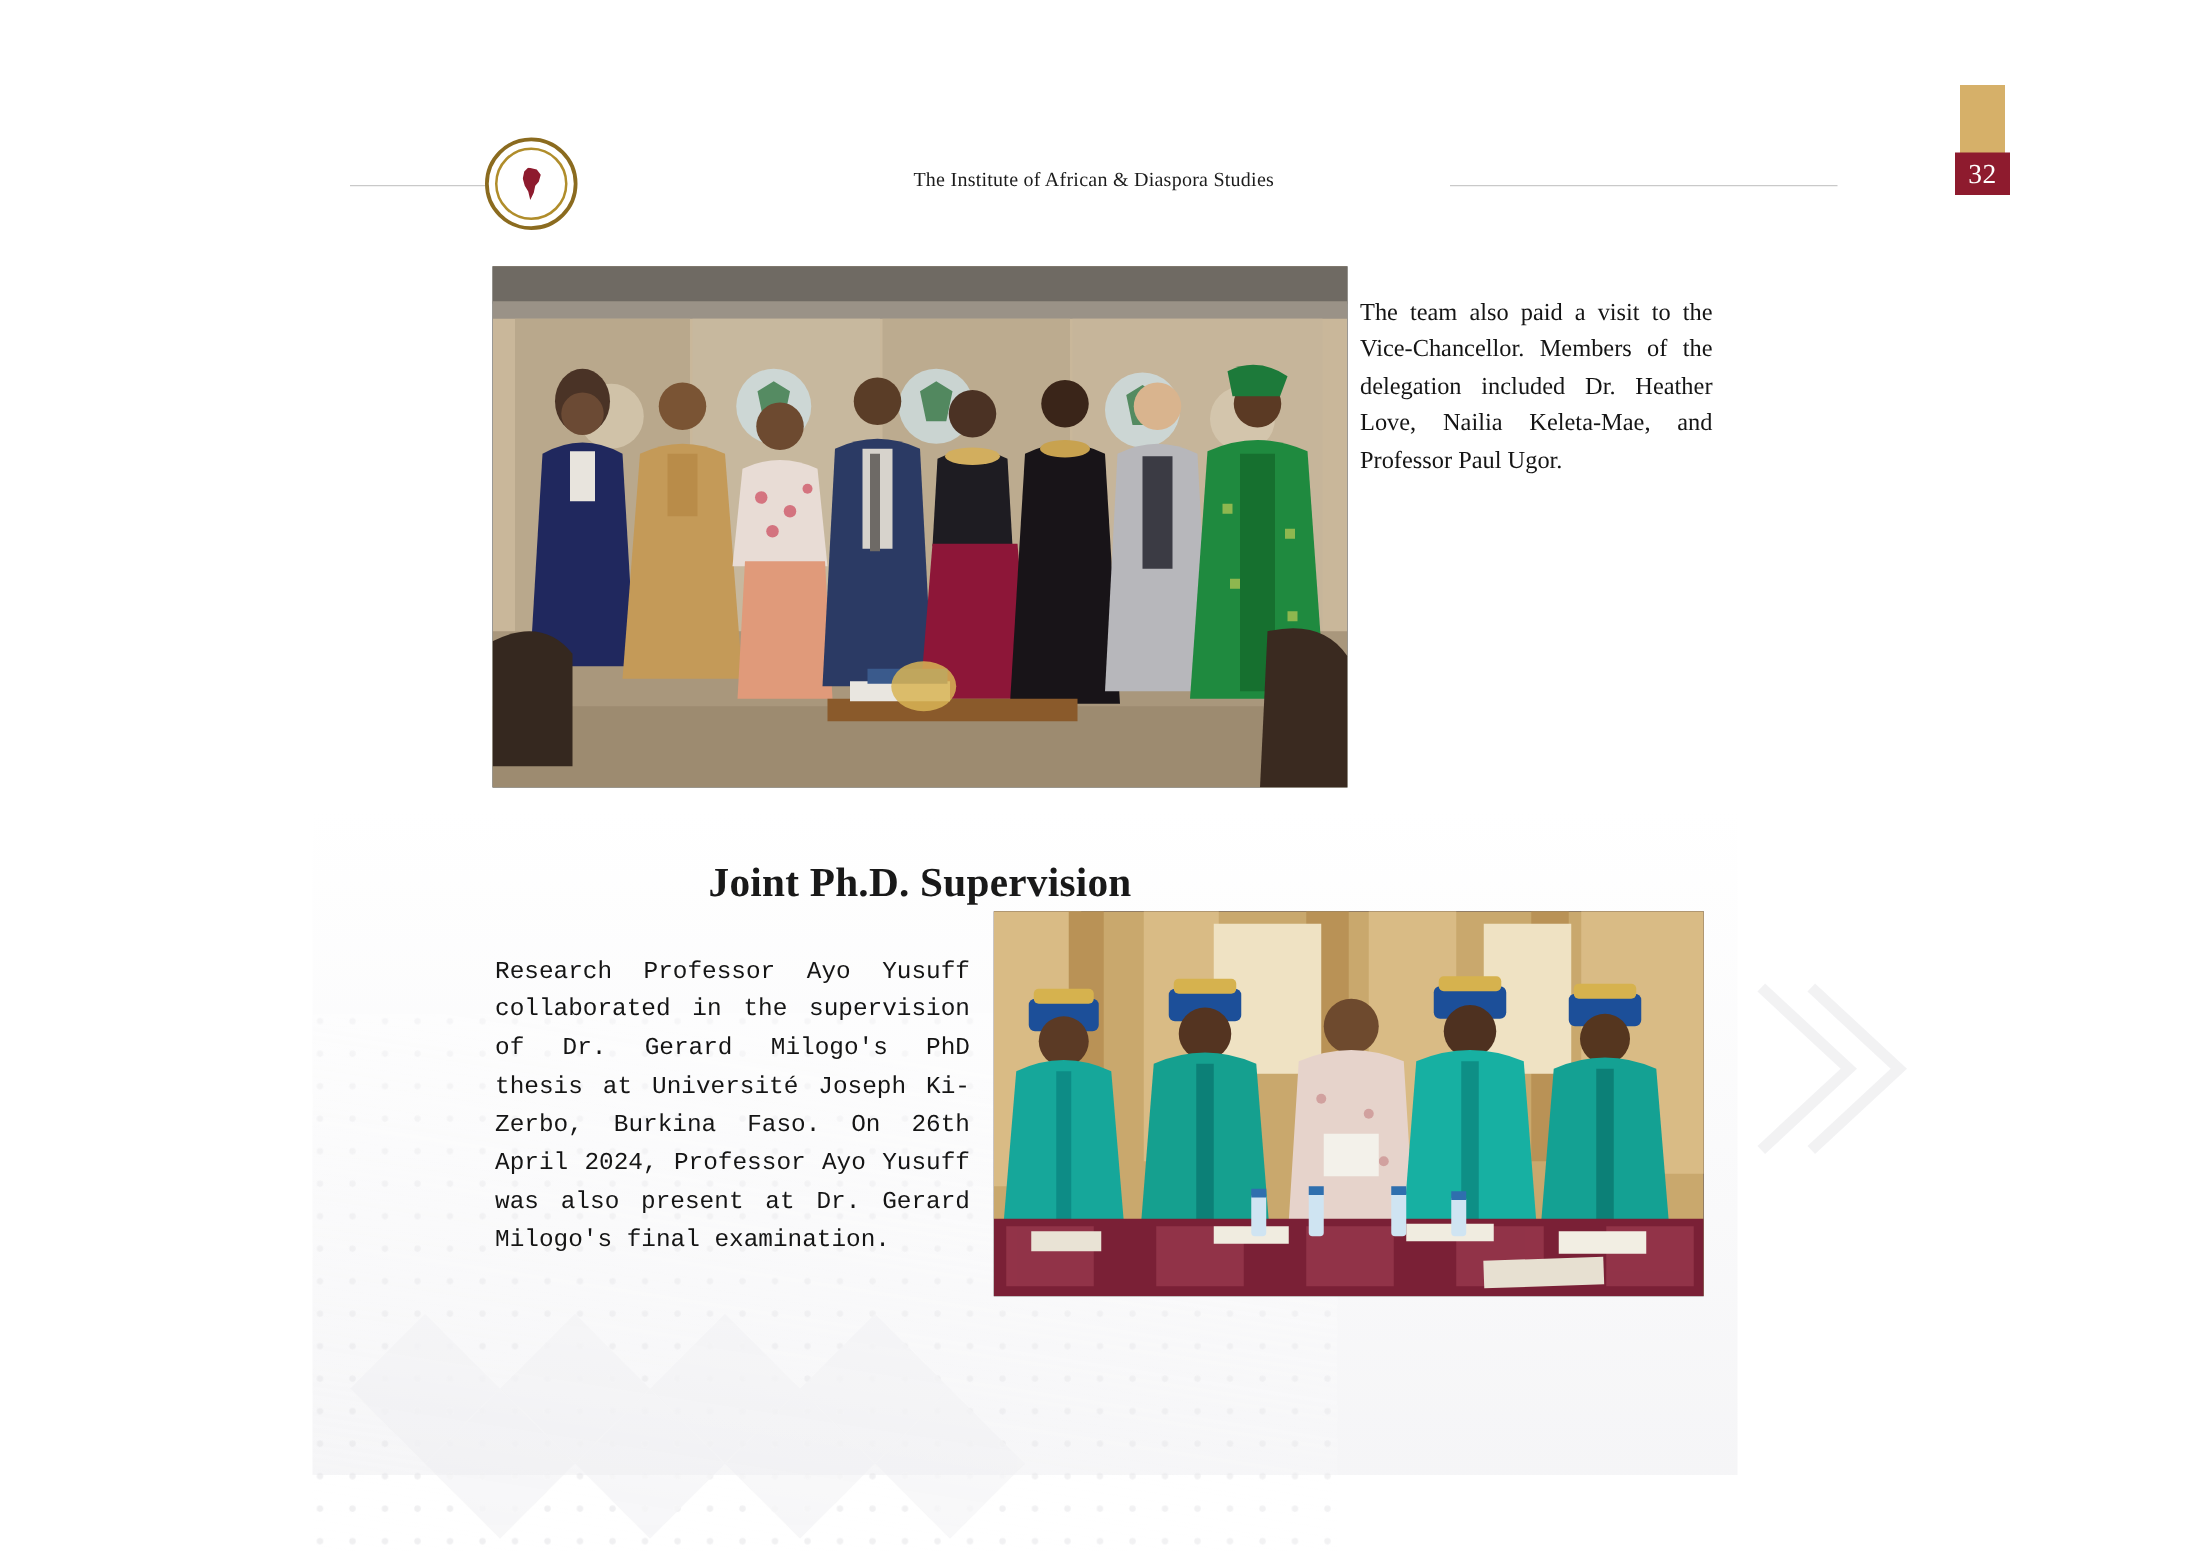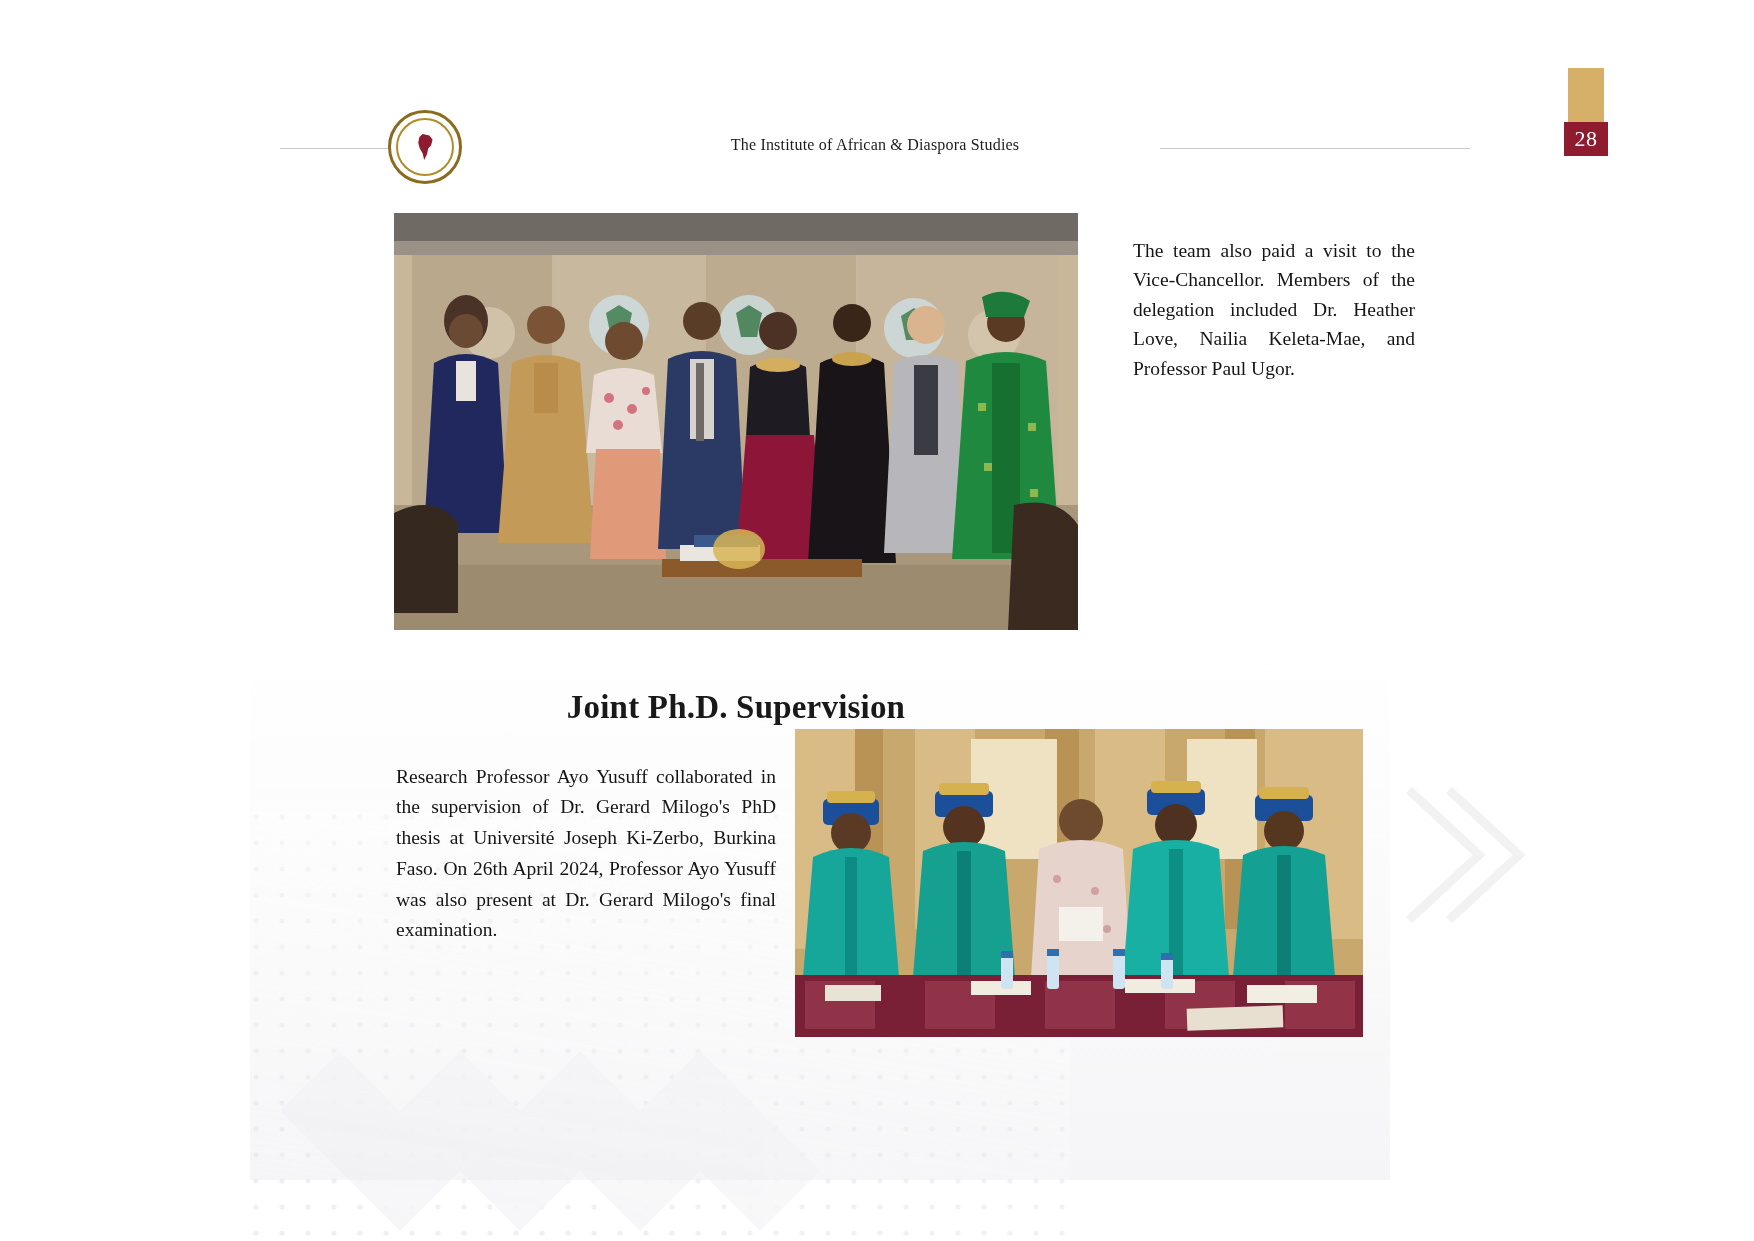--- a/index.html
+++ b/index.html
@@ -158,21 +158,20 @@
   .para-top {
     position: absolute;
     left: 1088px;
     top: 216px;
     width: 282px;
     font-family: "Liberation Serif", serif;
     font-size: 19.5px;
     line-height: 1.52;
     text-align: justify;
     color: #151515;
-    margin-left: 45px;
   }
 
   
   .section-title {
     position: absolute;
     left: 394px;
     top: 662px;
     width: 684px;
     text-align: center;
     font-family: "Liberation Serif", serif;
@@ -181,21 +180,21 @@
     color: #191919;
     letter-spacing: .2px;
   }
 
   
   .para-lower {
     position: absolute;
     left: 396px;
     top: 742px;
     width: 380px;
-    font-family: Liberation Serif, serif;
+    font-family: Liberation Mono, monospace;
     font-size: 19.5px;
     line-height: 1.58;
     text-align: justify;
     color: #151515;
   }
 
   
   .photo-lower {
     position: absolute;
     left: 795px;
@@ -254,21 +253,21 @@
       <span>The Institute of African &amp; Diaspora Studies</span>
     </div>
     <div class="seal">
       <div class="inner">
         <div class="africa"></div>
       </div>
     </div>
   </div>
 
   <div class="page-tab">
-    <div class="num">28</div>
+    <div class="num">32</div>
   </div>
 
   <div class="photo-top">
     <svg class="ph-img" viewBox="0 0 684 417" preserveAspectRatio="none">
 
       <rect x="0" y="0" width="684" height="417" fill="#c9b79a"></rect>
       <rect x="0" y="0" width="684" height="30" fill="#6f6a63"></rect>
       <rect x="0" y="28" width="684" height="14" fill="#9a9287"></rect>
 
       <rect x="18" y="42" width="140" height="250" fill="#b9a88c"></rect>

